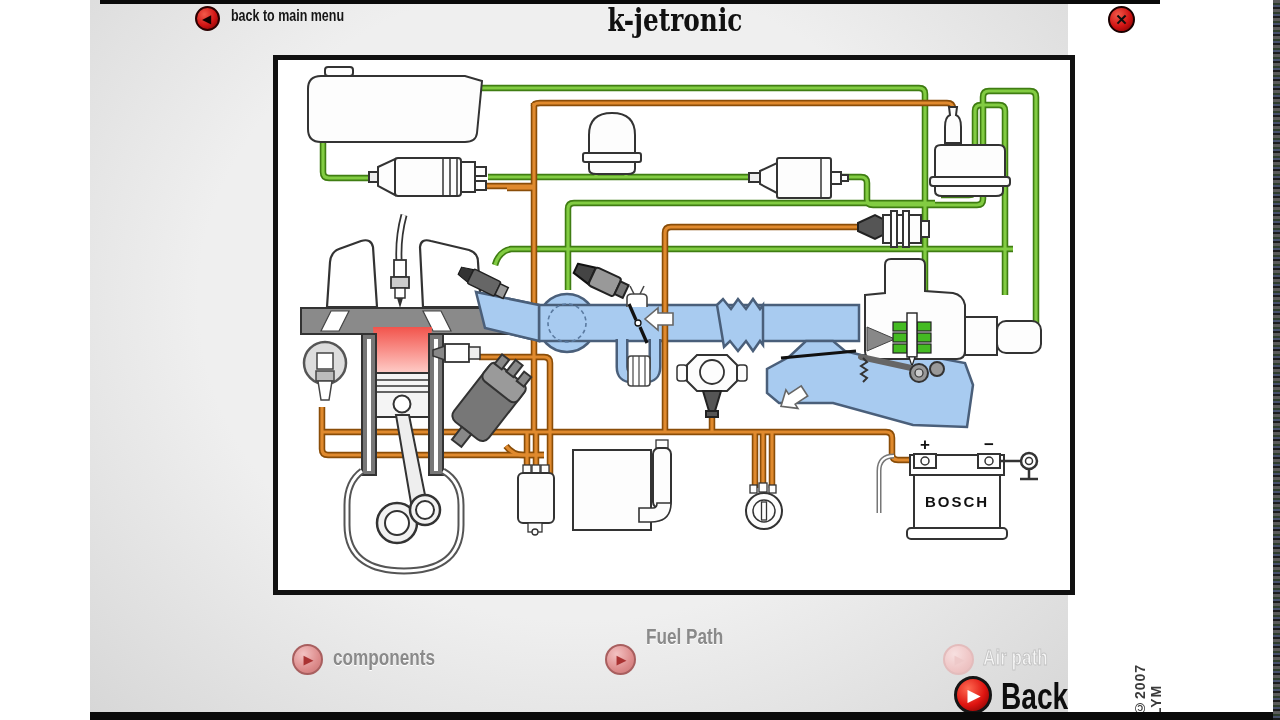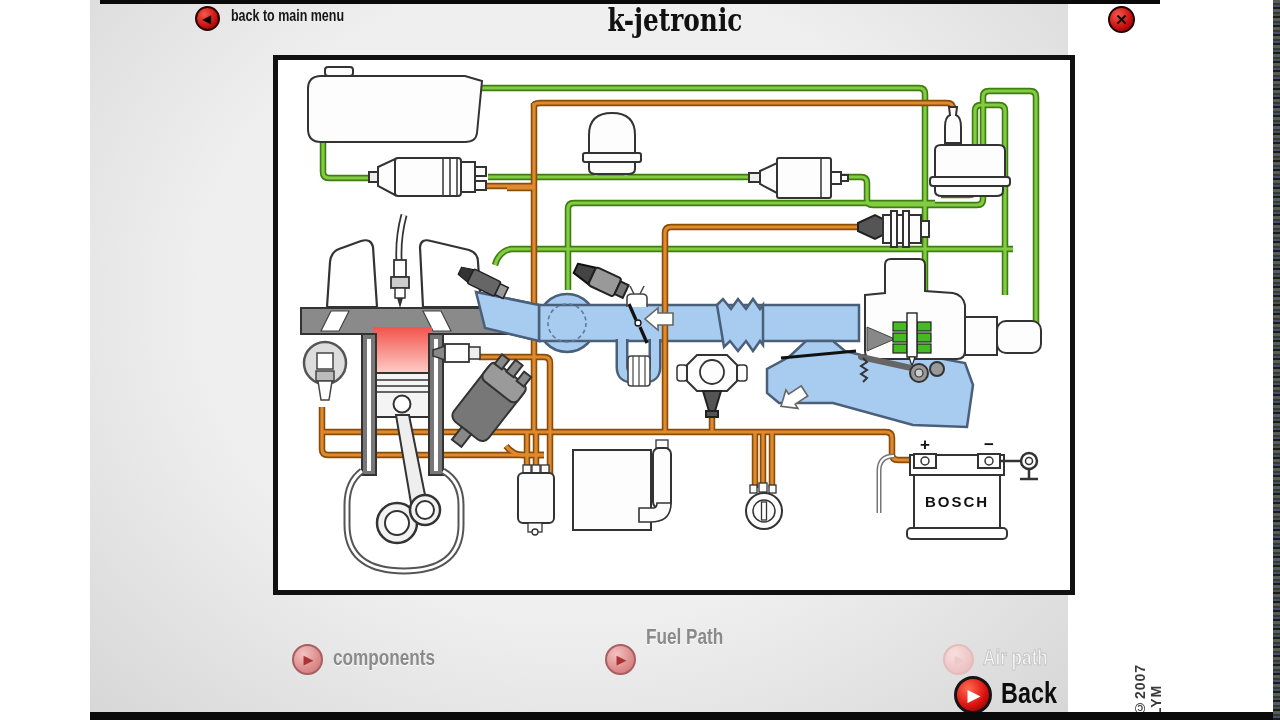--- a/index.html
+++ b/index.html
@@ -57,21 +57,21 @@
     text-shadow:0 1px 0 #fff;}
   .faded .fbtn-circle,{}
   .fbtn-circle.faded{background:radial-gradient(circle at 35% 30%, #f7e0e0, #efc6c6 60%, #e7b8b8 100%);
     border:2px solid #e3bcbc;}
   .fbtn-circle.faded .tri{color:#eec9c9;}
   .fbtn-label.faded{color:#f6f6f6;-webkit-text-stroke:1px #c4c4c4;text-shadow:none;}
   .back-circle{position:absolute;left:864px;top:676px;width:38px;height:38px;border-radius:50%;cursor:pointer;
     background:radial-gradient(circle at 35% 30%, #ff6a52, #de1410 55%, #6e0000 100%);
     border:3px solid #151515;display:flex;align-items:center;justify-content:center;}
   .back-circle .tri{color:#fff;font-size:17px;line-height:1;transform:translateX(1px);}
-  .back-label{position:absolute;left:911px;top:676px;font-size:30px;color:#0d0d0d;}
+  .back-label{position:absolute;left:911px;top:676px;font-size:36px;color:#0d0d0d;}
 
   .copyright{position:absolute;left:1042px;top:628px;height:88px;
     writing-mode:vertical-rl;transform:rotate(180deg);
     font-size:14px;font-weight:bold;color:#3a3a3a;letter-spacing:1px;}
 </style>
 </head>
 <body>
 
 <div id="stage">
   <div class="app">

